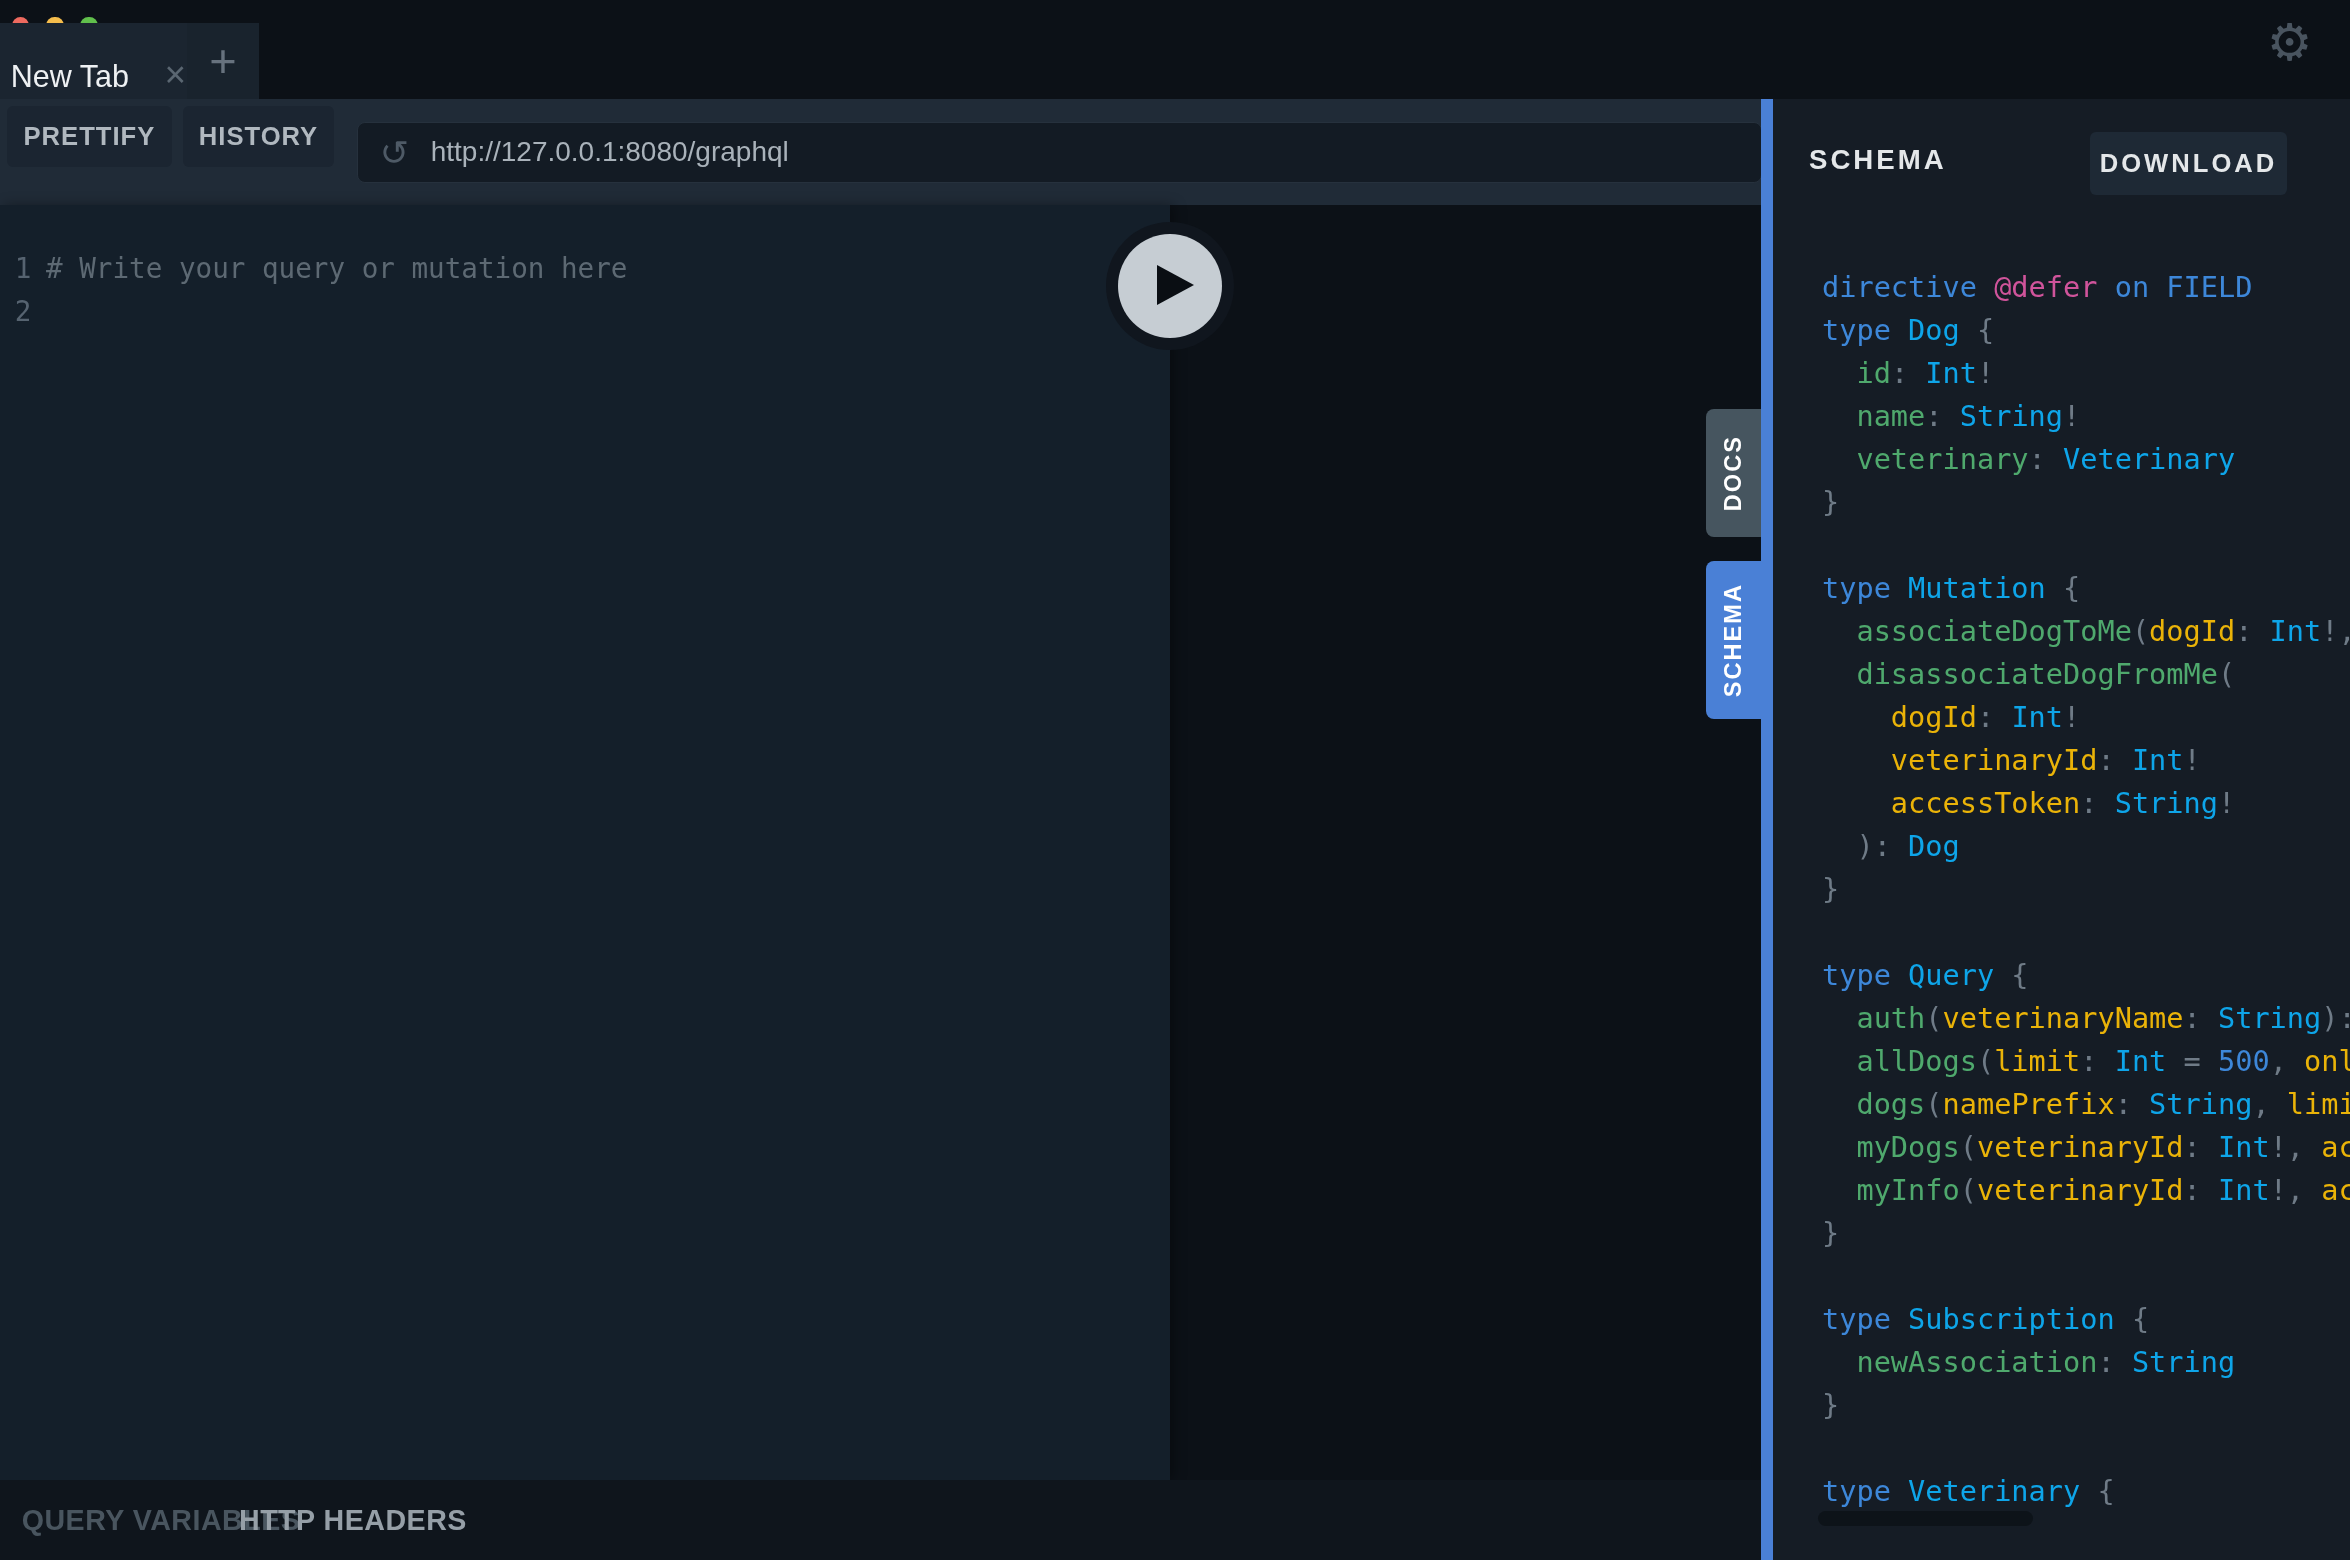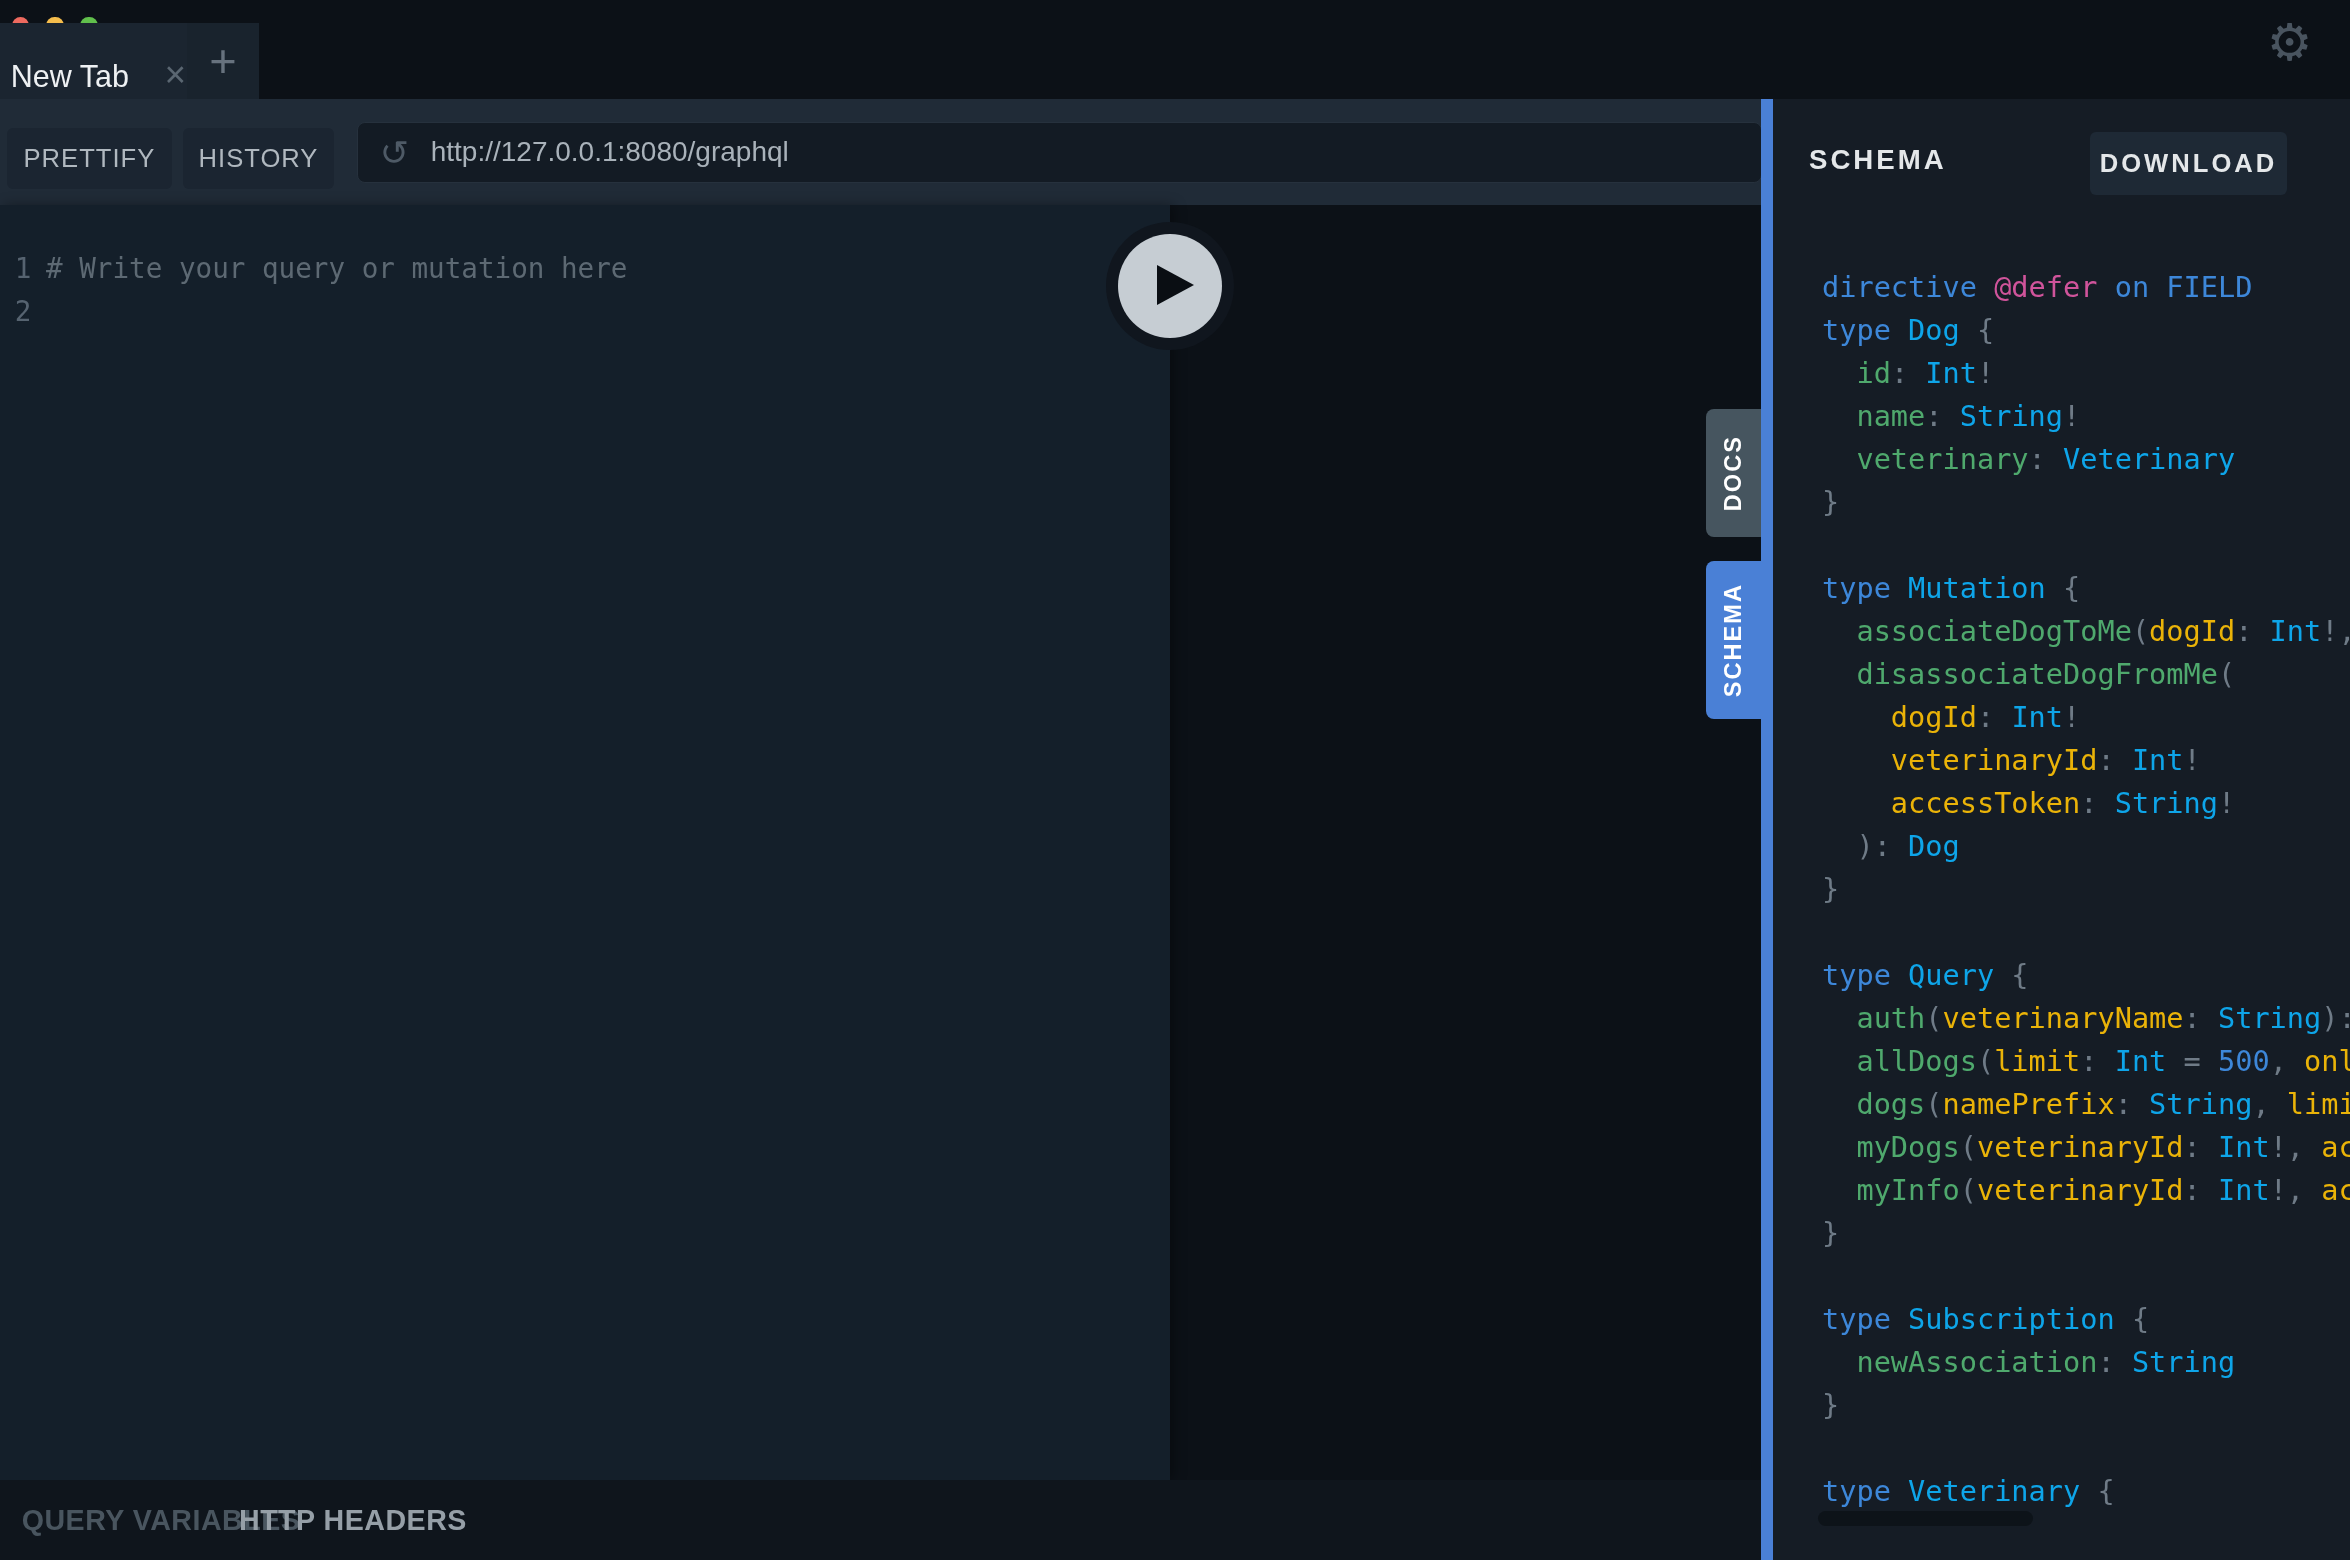--- a/index.html
+++ b/index.html
@@ -17,22 +17,22 @@
   .tab-title { position:absolute; left:10.8px; top:36px; font-size:30.5px; color:#eef1f3; }
   .tab-close { position:absolute; right:13.8px; top:33px; font-size:37px; color:#5a6671; line-height:37px; cursor:pointer; }
   .tab-plus { position:absolute; left:187px; top:22.7px; width:72px; height:76px; background:#19232d;
               display:flex; align-items:center; justify-content:center;
               font-size:47px; color:#67727e; font-weight:400; }
   .gear { position:absolute; left:2262px; top:7.9px; width:55px; height:69px; font-size:51px;
           color:#49545f; display:flex; align-items:center; justify-content:center; }
 
   
   .toolbar { position:absolute; left:0; top:99px; width:1761px; height:106px; background:#202b37; }
-  .tb-btn { position:absolute; top:29px; height:61px; background:#1b2531; border-radius:5.9px;
-            border:none; color:#b0b8bf; font-size:25.6px; font-weight:normal; letter-spacing:1px;
+  .tb-btn { position:absolute; top:7px; height:61px; background:#1b2531; border-radius:5.9px;
+            border:none; color:#b0b8bf; font-size:25.6px; font-weight:bold; letter-spacing:1px;
             font-family:"Liberation Sans", sans-serif; display:flex; align-items:center; justify-content:center; }
   .btn-prettify { left:6.9px;   width:165px; }
   .btn-history  { left:183px; width:151px; }
   .urlbar { position:absolute; left:357px; top:22.7px; width:1405px; height:61px; background:#131b24;
             border:1px solid #26313d; border-radius:7.9px; display:flex; align-items:center; }
   .reload { font-size:35px; color:#4e5a66; margin-left:21.7px; line-height:35px; }
   .url-text { margin-left:21.7px; font-size:28px; color:#a9b2ba; }
 
   
   .editor { position:absolute; left:0; top:205px; width:1170px; height:1275px; background:#141f2a;

